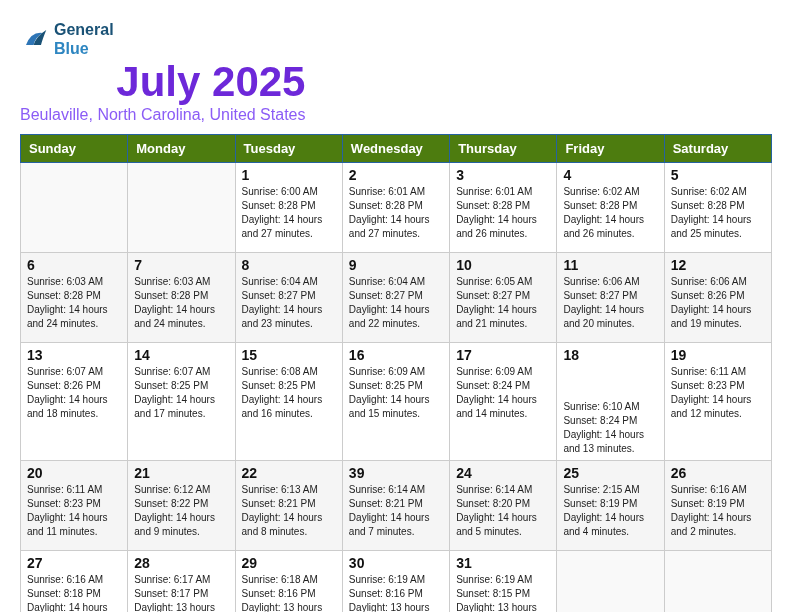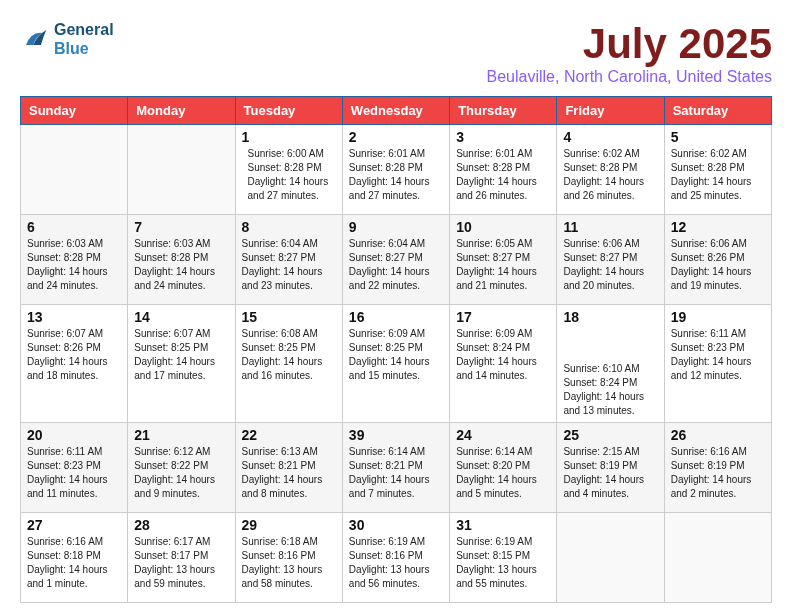--- a/index.html
+++ b/index.html
@@ -8,49 +8,50 @@
       background: #fff;
       width: 792px;
       min-height: 612px;
       padding: 20px;
     }
     .header {
       display: flex;
       justify-content: space-between;
       align-items: flex-start;
       margin-bottom: 10px;
+      flex-direction: column;
     }
     .logo {
       display: flex;
       align-items: center;
       gap: 4px;
     }
     .logo-bird {
       width: 30px;
       height: 30px;
     }
     .title-block {
       text-align: right;
     }
     .month-title {
       font-size: 42px;
       font-weight: bold;
-      color: #7f1d1d;
+      color: #6d28d9;
     }
     .location-title {
       font-size: 16px;
       color: #8b5cf6;
     }
     .calendar {
       width: 100%;
       border-collapse: collapse;
       border: 1px solid #bbb;
     }
     .calendar th {
-      background-color: #ef4444;
+      background-color: #4d7c0f;
       color: white;
       font-size: 13px;
       font-weight: bold;
       padding: 6px 8px;
       border: 1px solid #2562a0;
       text-align: left;
     }
     .calendar td {
       width: 107px;
       vertical-align: top;
@@ -111,21 +112,21 @@
       <th>Friday</th>
       <th>Saturday</th>
     </tr>
   </thead>
   <tbody id="calendar-body">
   <tr>
         <td class="empty-cell"></td>
         <td class="empty-cell"></td>
         <td>
           <span class="day-number">1</span>
-          <div class="day-info" style="white-space: pre-line; margin-left: 6px;">Sunrise: 6:00 AM
+          <div class="day-info" style="white-space: pre-line;">Sunrise: 6:00 AM
 Sunset: 8:28 PM
 Daylight: 14 hours
 and 27 minutes.</div>
         </td>
         <td>
           <span class="day-number">2</span>
           <div class="day-info" style="white-space: pre-line;">Sunrise: 6:01 AM
 Sunset: 8:28 PM
 Daylight: 14 hours
 and 27 minutes.</div>

